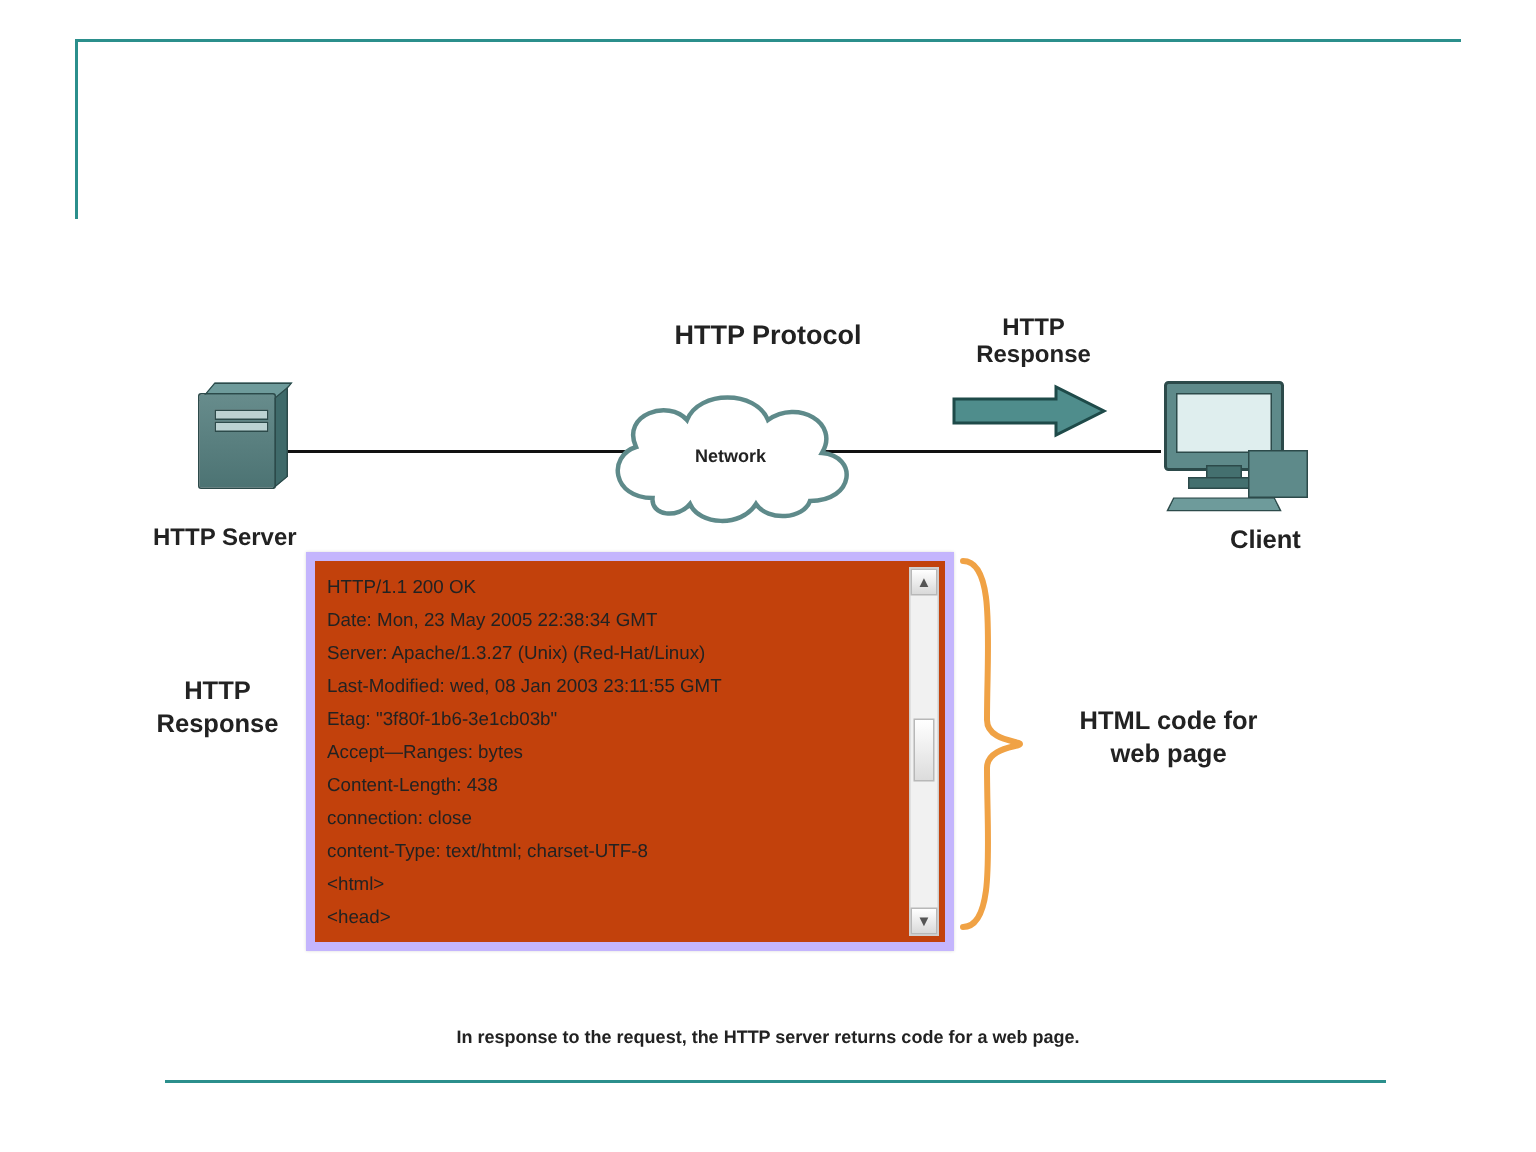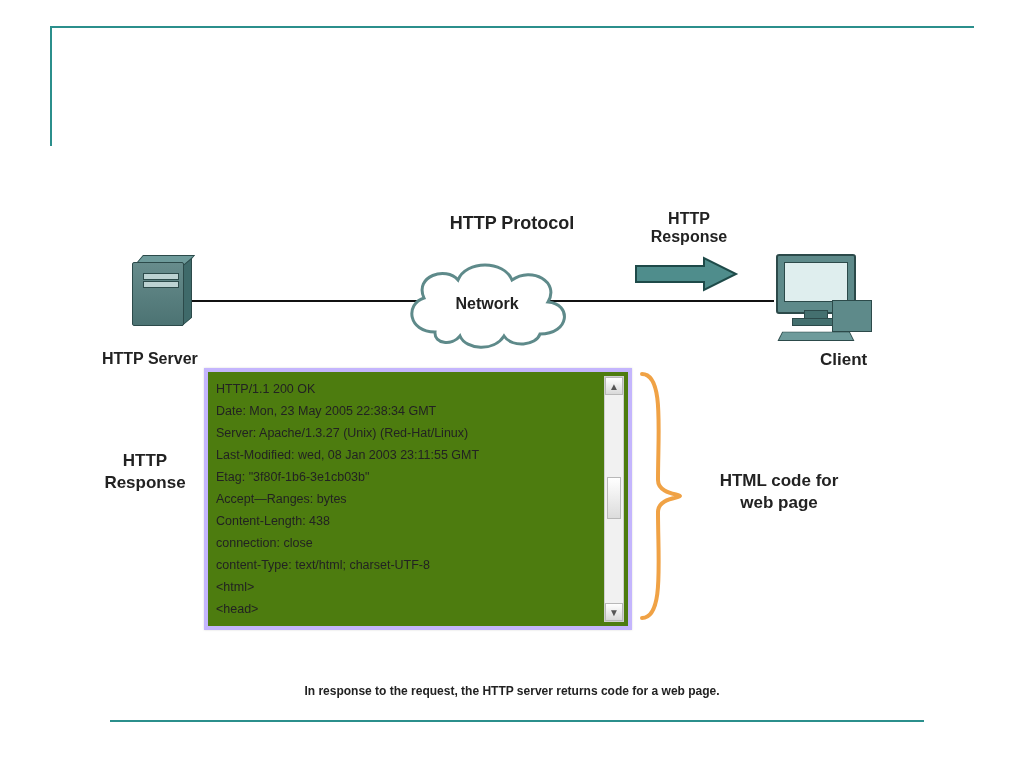--- a/index.html
+++ b/index.html
@@ -117,42 +117,42 @@
   .cloud {
     position: absolute;
     left: 400px; top: 254px;
     width: 174px; height: 100px;
   }
   .cloud svg { width: 100%; height: 100%; }
   .cloud-label {
     position: absolute;
     left: 0; top: 0; width: 100%; height: 100%;
     display: flex; align-items: center; justify-content: center;
-    font-size: 16px; font-weight: bold;
+    font-size: 12px; font-weight: bold;
   }
 
   
   .arrow-label {
     position: absolute;
     left: 624px; top: 210px;
     width: 130px; text-align: center;
     font-size: 16px; font-weight: bold;
   }
   .arrow {
     position: absolute;
     left: 634px; top: 256px;
   }
 
   
   .resp {
     position: absolute;
     left: 204px; top: 368px;
     width: 420px; height: 254px;
-    border: 4px solid #c4b5fd;
-    background: #4d7c0f;
+    border: 6px solid #c4b5fd;
+    background: #c2410c;
     box-shadow: 0 0 2px rgba(0,0,0,0.15);
   }
   .resp .inner {
     position: absolute;
     left: 6px; top: 6px; right: 26px; bottom: 6px;
     overflow: hidden;
     font-size: 12.5px;
     line-height: 22px;
     white-space: pre;
     padding-left: 2px;

